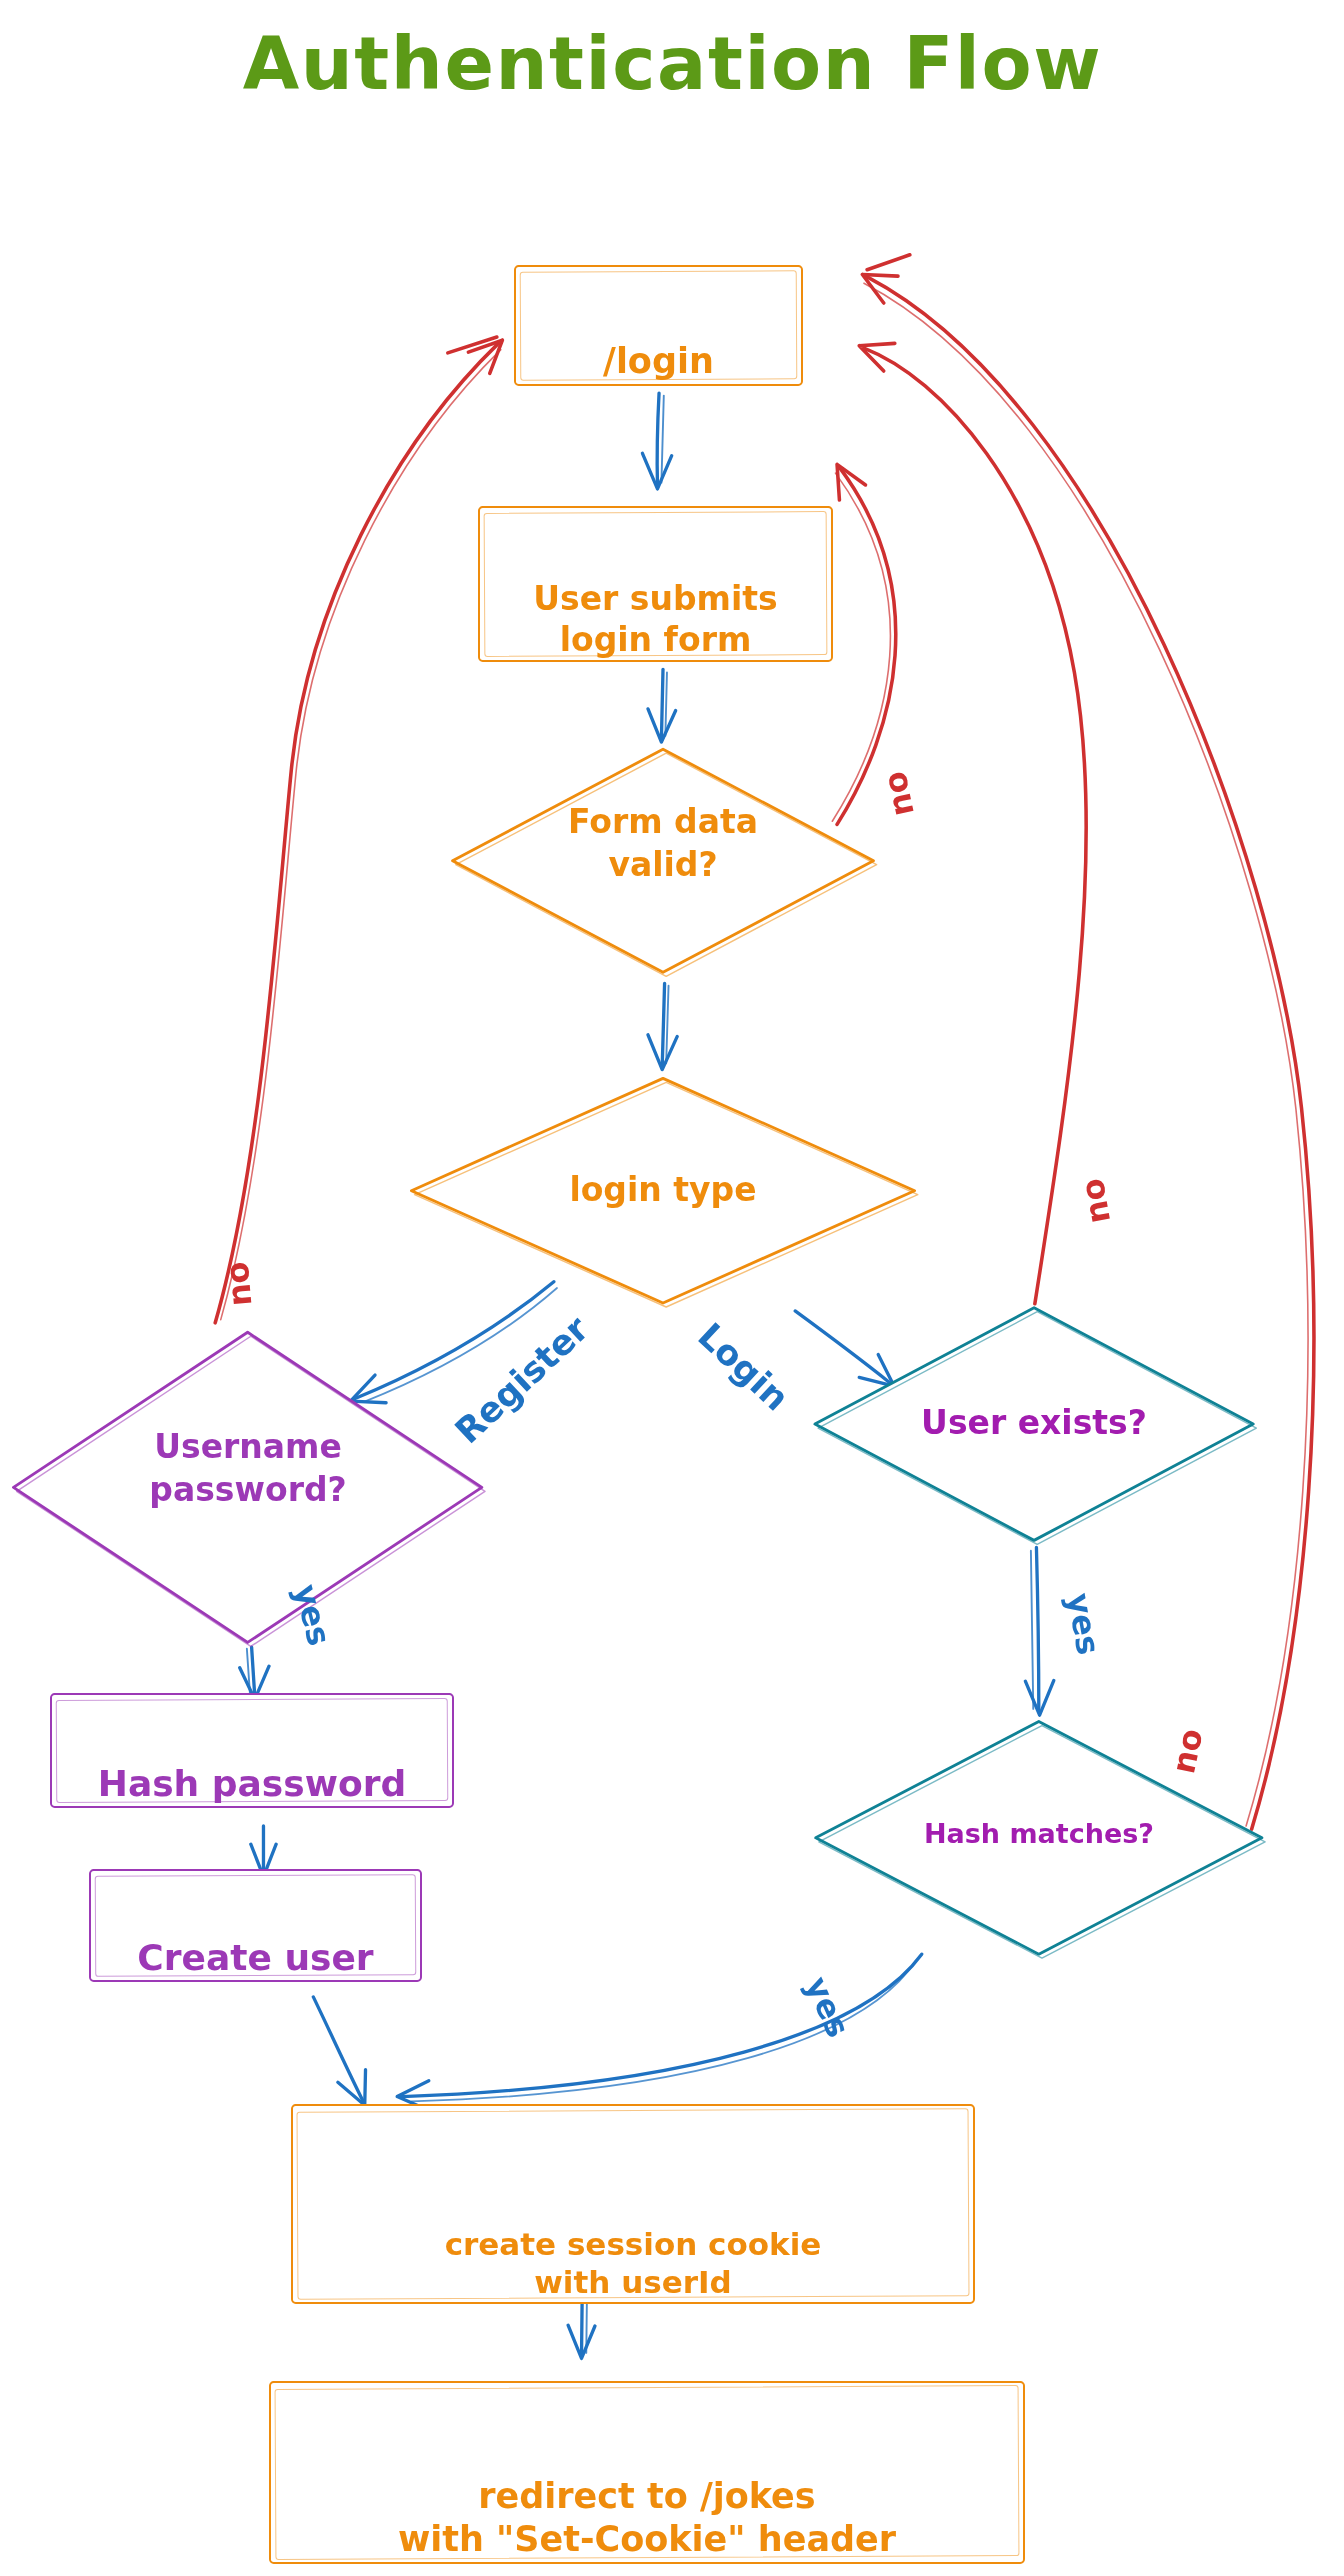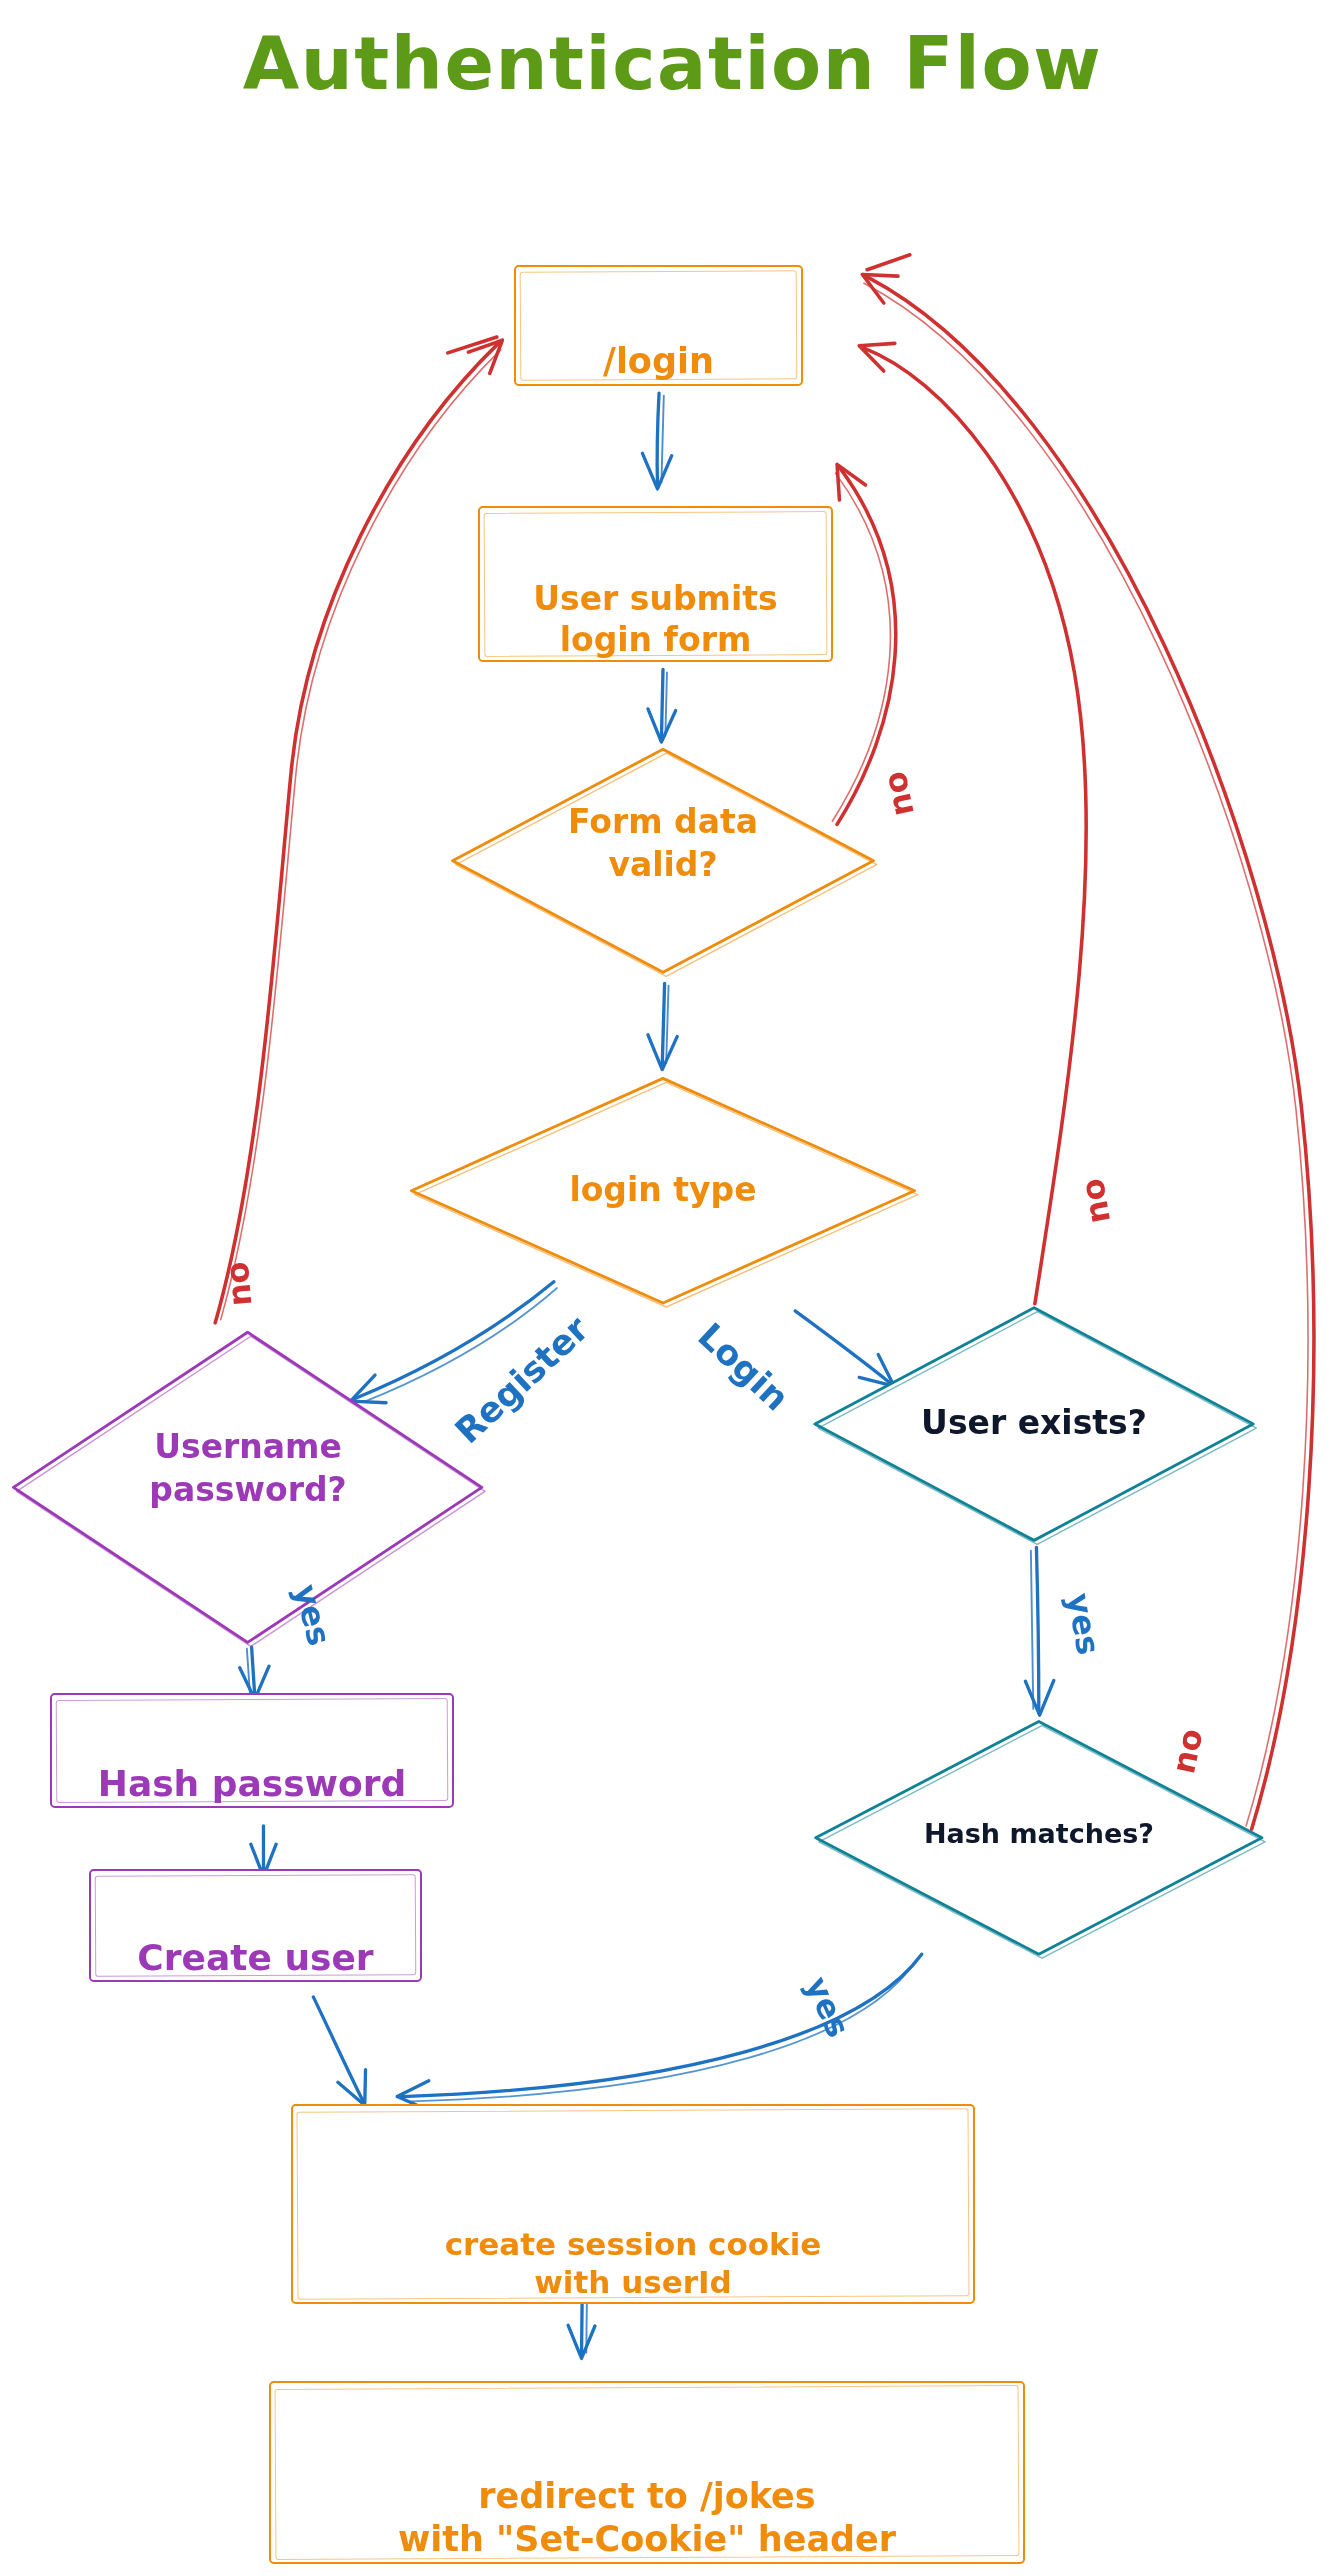--- a/index.html
+++ b/index.html
@@ -29,21 +29,21 @@
     line-height:1.3;
   }
   .edge-label{
     position:absolute;width:103px;height:44px;display:flex;align-items:center;
     justify-content:center;font-weight:600;text-align:center;
   }
   .blue{color:#1f72c2;}
   .red{color:#cf3030;}
   .orange{color:#ef8c0c;}
   .purple{color:#9c39b6;}
-  .teal{color:#0f172a;text-align:center;}
+  .teal{color:#a21caf;text-align:center;}
 </style>
 </head>
 <body>
 
 <div class="canvas">
 
   <h1 class="title">Authentication Flow</h1>
 
   <svg class="layer" width="1345" height="2576" viewBox="0 0 1700 3256">
 

